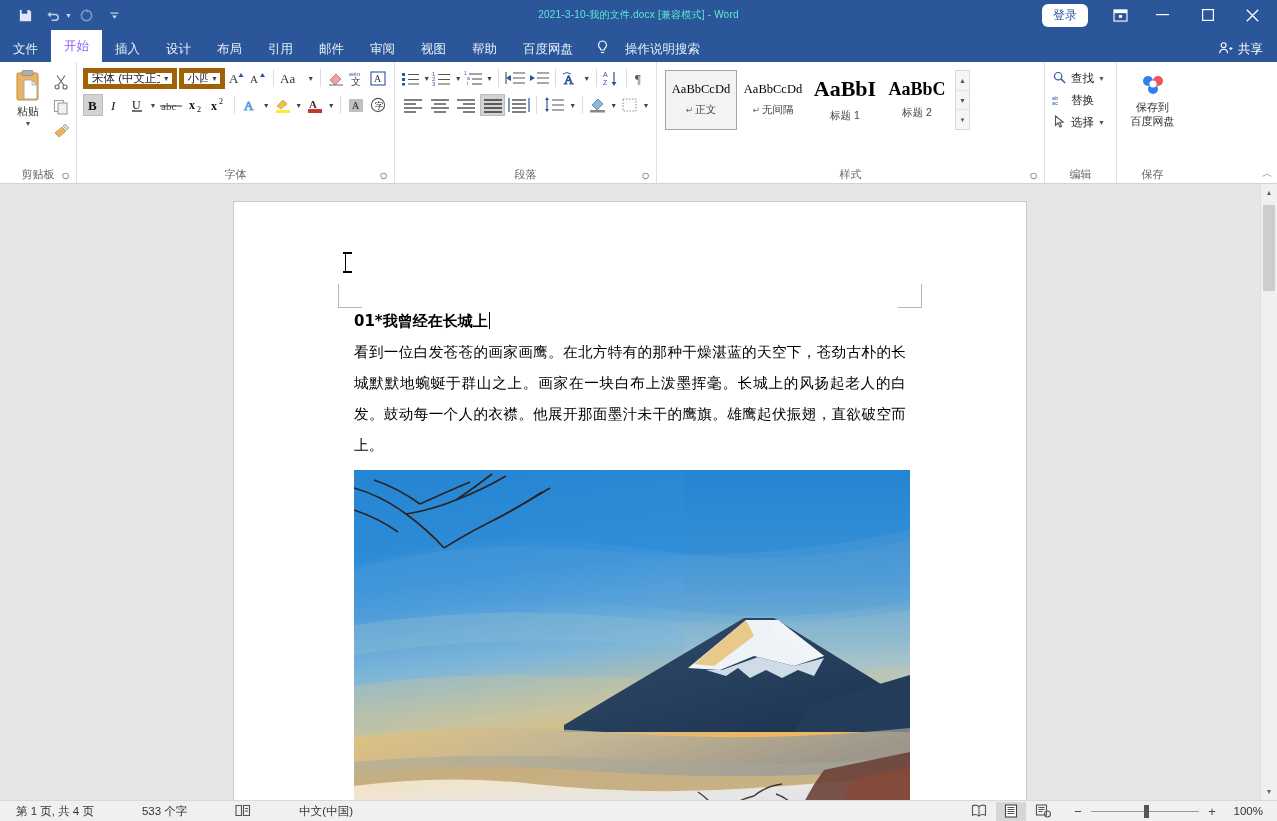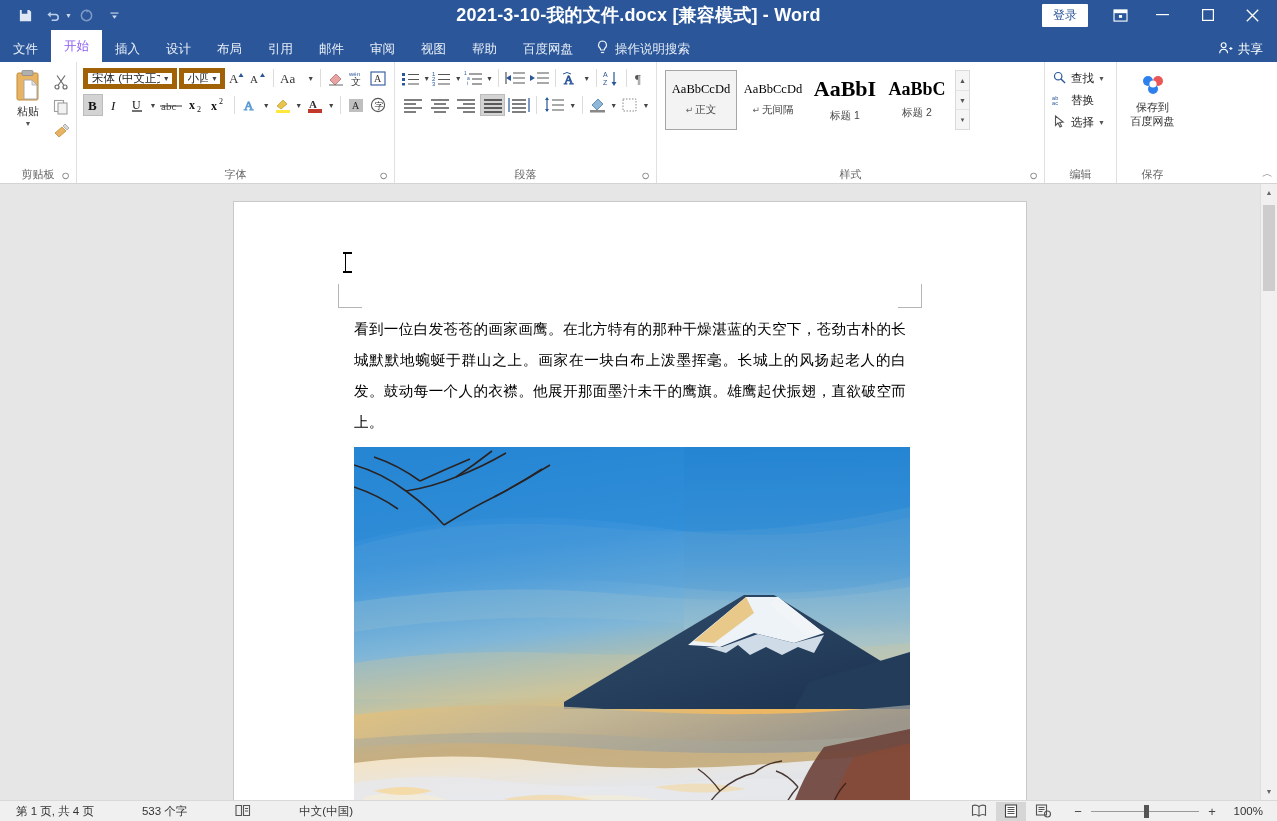--- a/index.html
+++ b/index.html
@@ -18,47 +18,46 @@
   }
   .qat { display: flex; align-items: center; padding-left: 12px; gap: 2px; }
   .qat-btn {
     width: 26px; height: 24px; display: flex; align-items: center; justify-content: center;
     color: #dfe7f4; font-size: 14px;
   }
   .qat-btn.dim { color: #7e9bc7; }
   .qat-caret { font-size: 7px; margin-left: -3px; color: #cbd8ec; }
   .title-text {
     position: absolute; left: 0; right: 0; text-align: center;
-    font-size: 18px; color: #ffffff; pointer-events: none;
+    font-size: 10px; color: #5eead4; pointer-events: none;
     letter-spacing: .2px;
-    font-weight: bold;
   }
   .title-right { margin-left: auto; display: flex; align-items: center; padding-right: 2px; }
   .signin {
     background: #fff; color: #2b579a; font-size: 12px;
-    padding: 3px 11px; margin-right: 12px; border-radius: 1px;
+    padding: 3px 11px; margin-right: 12px; border-radius: 6px;
   }
   .wbtn {
     width: 45px; height: 30px; display: flex; align-items: center; justify-content: center;
     color: #fff; font-size: 13px;
   }
   .wbtn.close { font-size: 15px; }
   .ribbon-disp { width: 40px; }
 
   
   .tabbar {
     height: 32px; background: #2b579a; display: flex; align-items: flex-end;
     position: relative; flex: 0 0 32px;
   }
   .tab {
     font-size: 12.5px; color: #e9eff8; padding: 0 13px; height: 26px;
     display: flex; align-items: center; margin-bottom: 0;
   }
   .tab.active { background: #fff; color: #8b5cf6; height: 32px; }
-  .tellme { display: flex; align-items: center; gap: 6px; padding: 0 10px; height: 26px; color: #e9eff8; font-size: 12.5px; }
+  .tellme { display: flex; align-items: center; gap: 16px; padding: 0 10px; height: 26px; color: #e9eff8; font-size: 12.5px; }
   .bulb { font-size: 13px; }
   .share {
     margin-left: auto; display: flex; align-items: center; gap: 5px;
     color: #fff; font-size: 12.5px; padding: 0 14px 0 0; height: 26px;
   }
 
   
   .ribbon {
     background: #fff; border-bottom: 1px solid #d4d4d4;
     flex: 0 0 122px; display: flex; position: relative;
@@ -694,20 +693,23 @@
   <div class="collapse-ribbon">︿</div>
 </div>
 
 <div class="workspace">
   <div class="doc-area">
     <div class="page">
       <div class="mcorner tl"></div>
       <div class="mcorner tr"></div>
       <div class="caret-ibeam"></div>
       <div class="doc-body">
+        <div>
+          <span class="doc-h">01*我曾经在长城上</span><span class="text-caret"></span>
+        </div>
         <p class="doc-p">看到一位白发苍苍的画家画鹰。在北方特有的那种干燥湛蓝的天空下，苍劲古朴的长城默默地蜿蜒于群山之上。画家在一块白布上泼墨挥毫。长城上的风扬起老人的白发。鼓动每一个人的衣襟。他展开那面墨汁未干的鹰旗。雄鹰起伏振翅，直欲破空而上。</p>
         <svg class="doc-img" viewBox="0 0 556 392" preserveAspectRatio="none">
           <defs>
             <linearGradient id="sky" x1="0" y1="0" x2="0.18" y2="1">
               <stop offset="0" stop-color="#1f7fd0"></stop>
               <stop offset="0.30" stop-color="#3a93db"></stop>
               <stop offset="0.52" stop-color="#7fb6d8"></stop>
               <stop offset="0.66" stop-color="#c5c3a0"></stop>
               <stop offset="0.78" stop-color="#edb762"></stop>
               <stop offset="1" stop-color="#f0c071"></stop>

